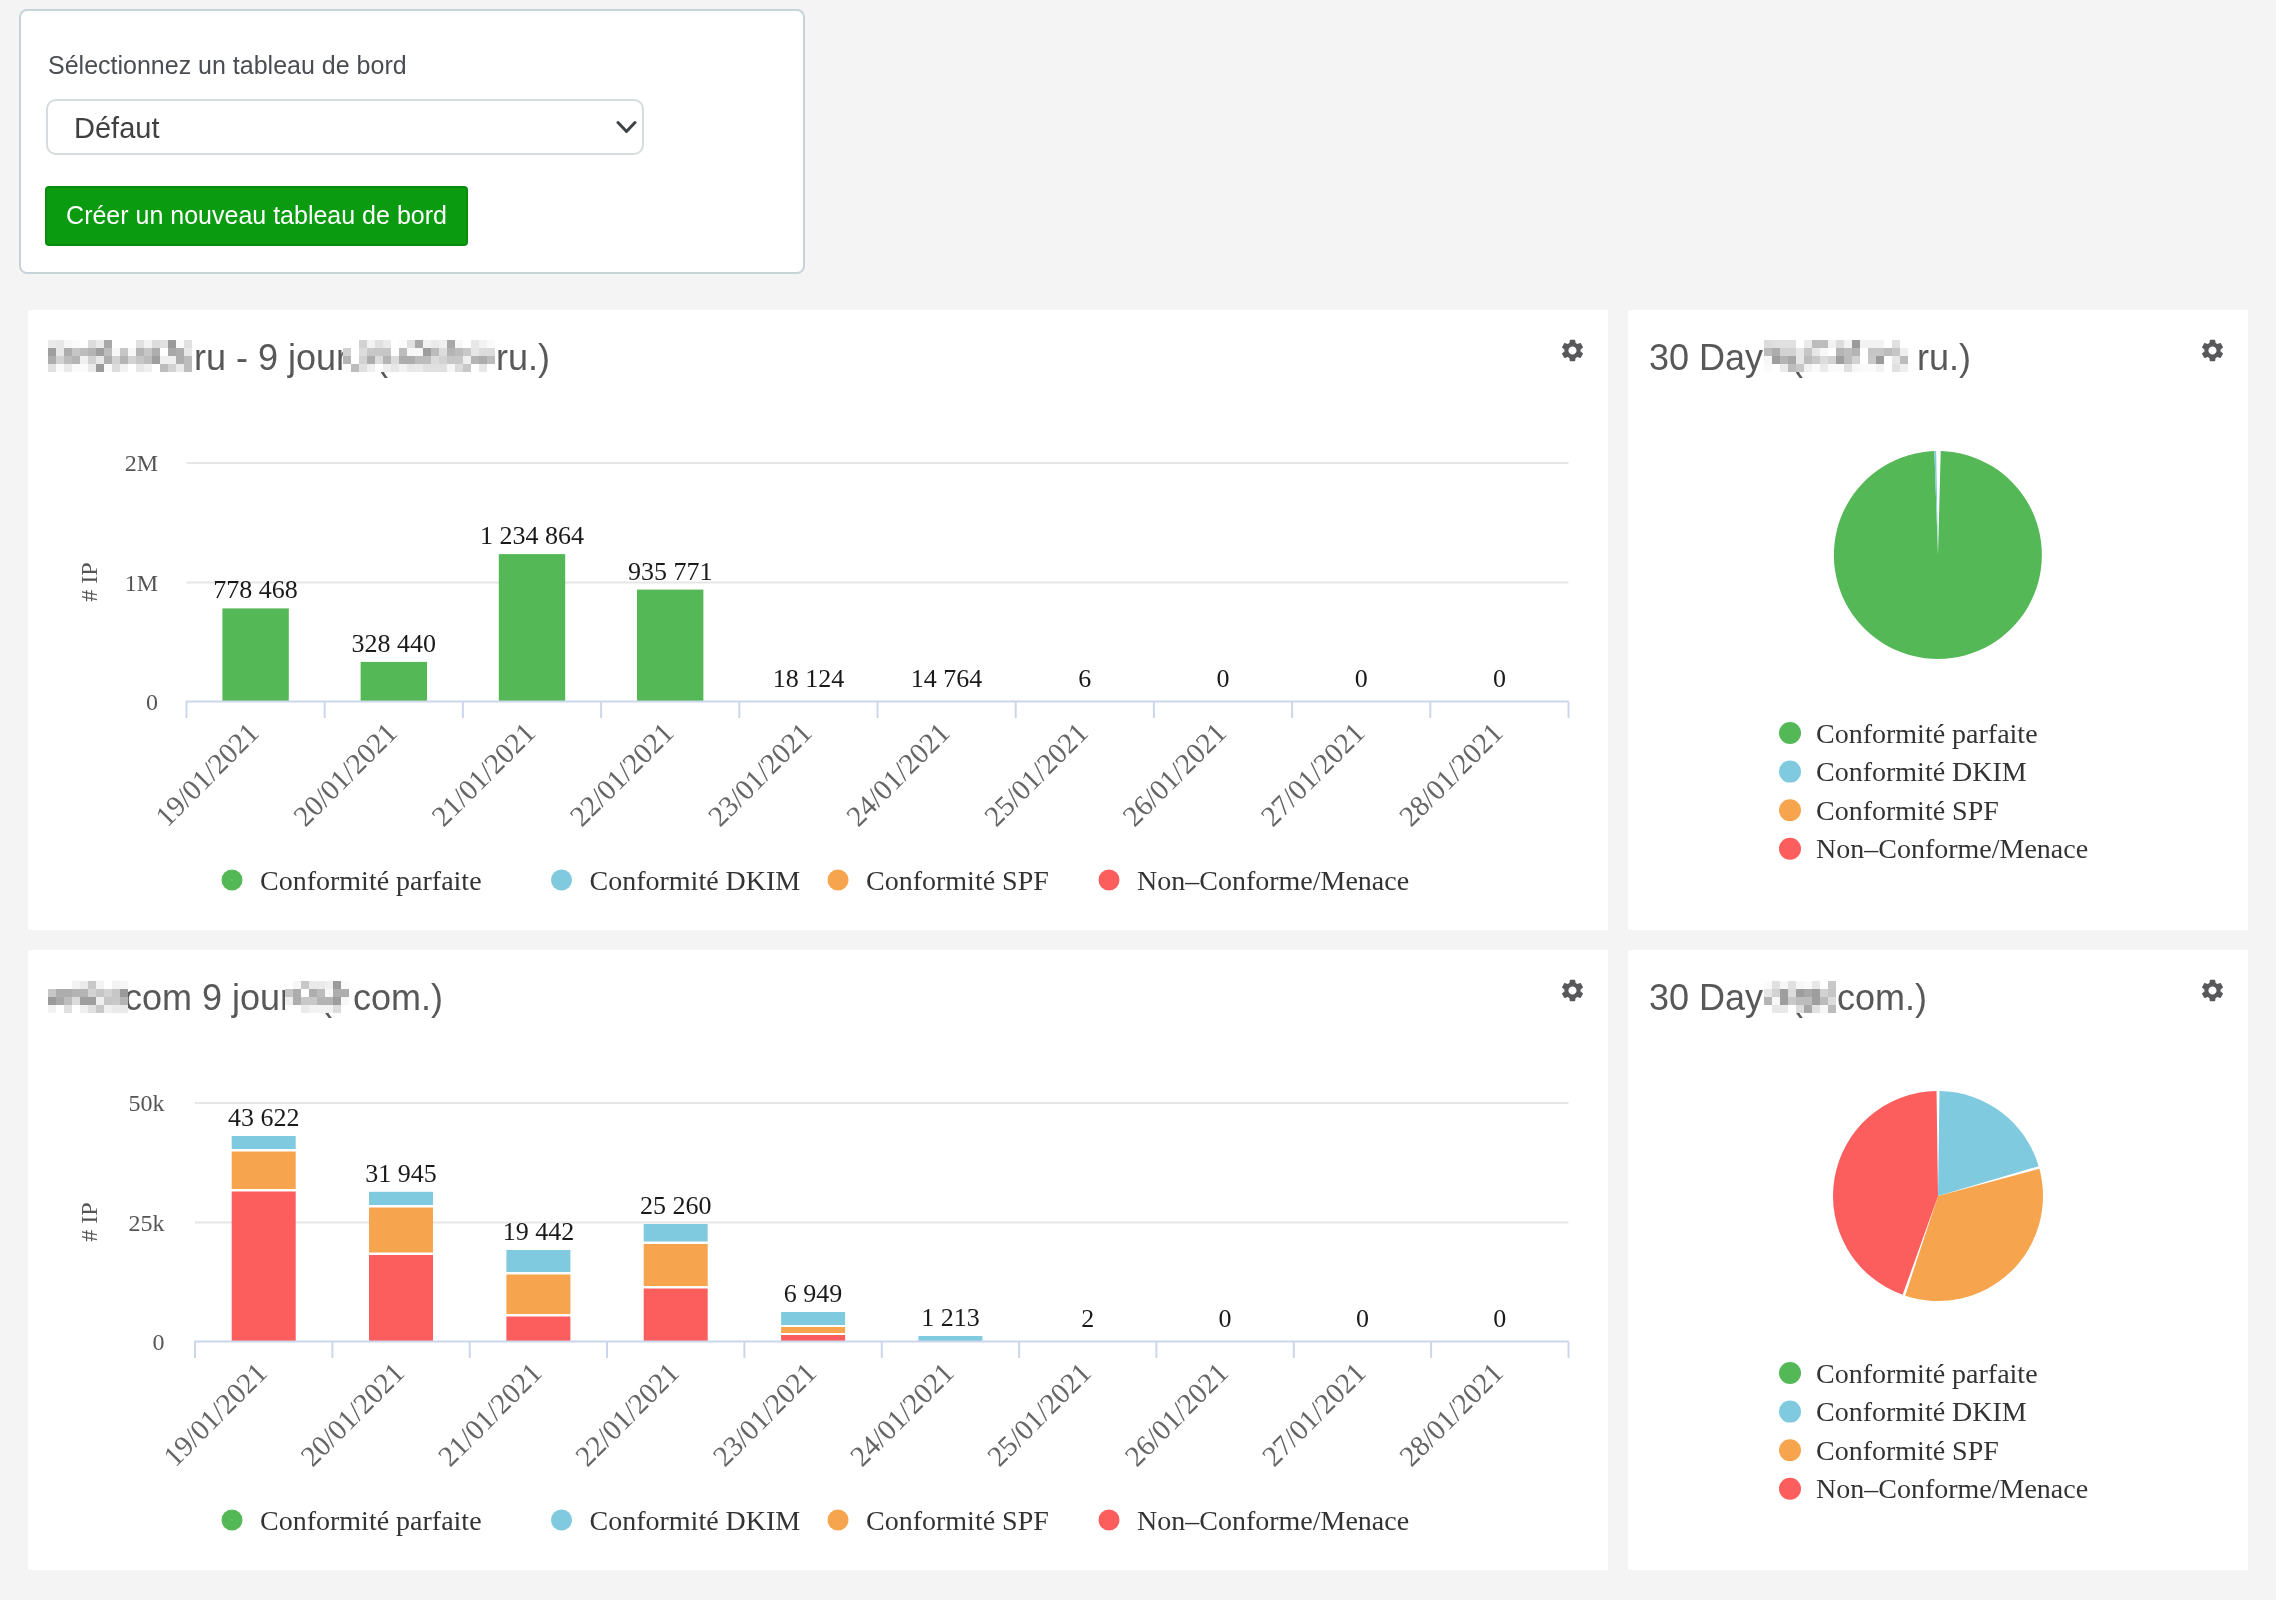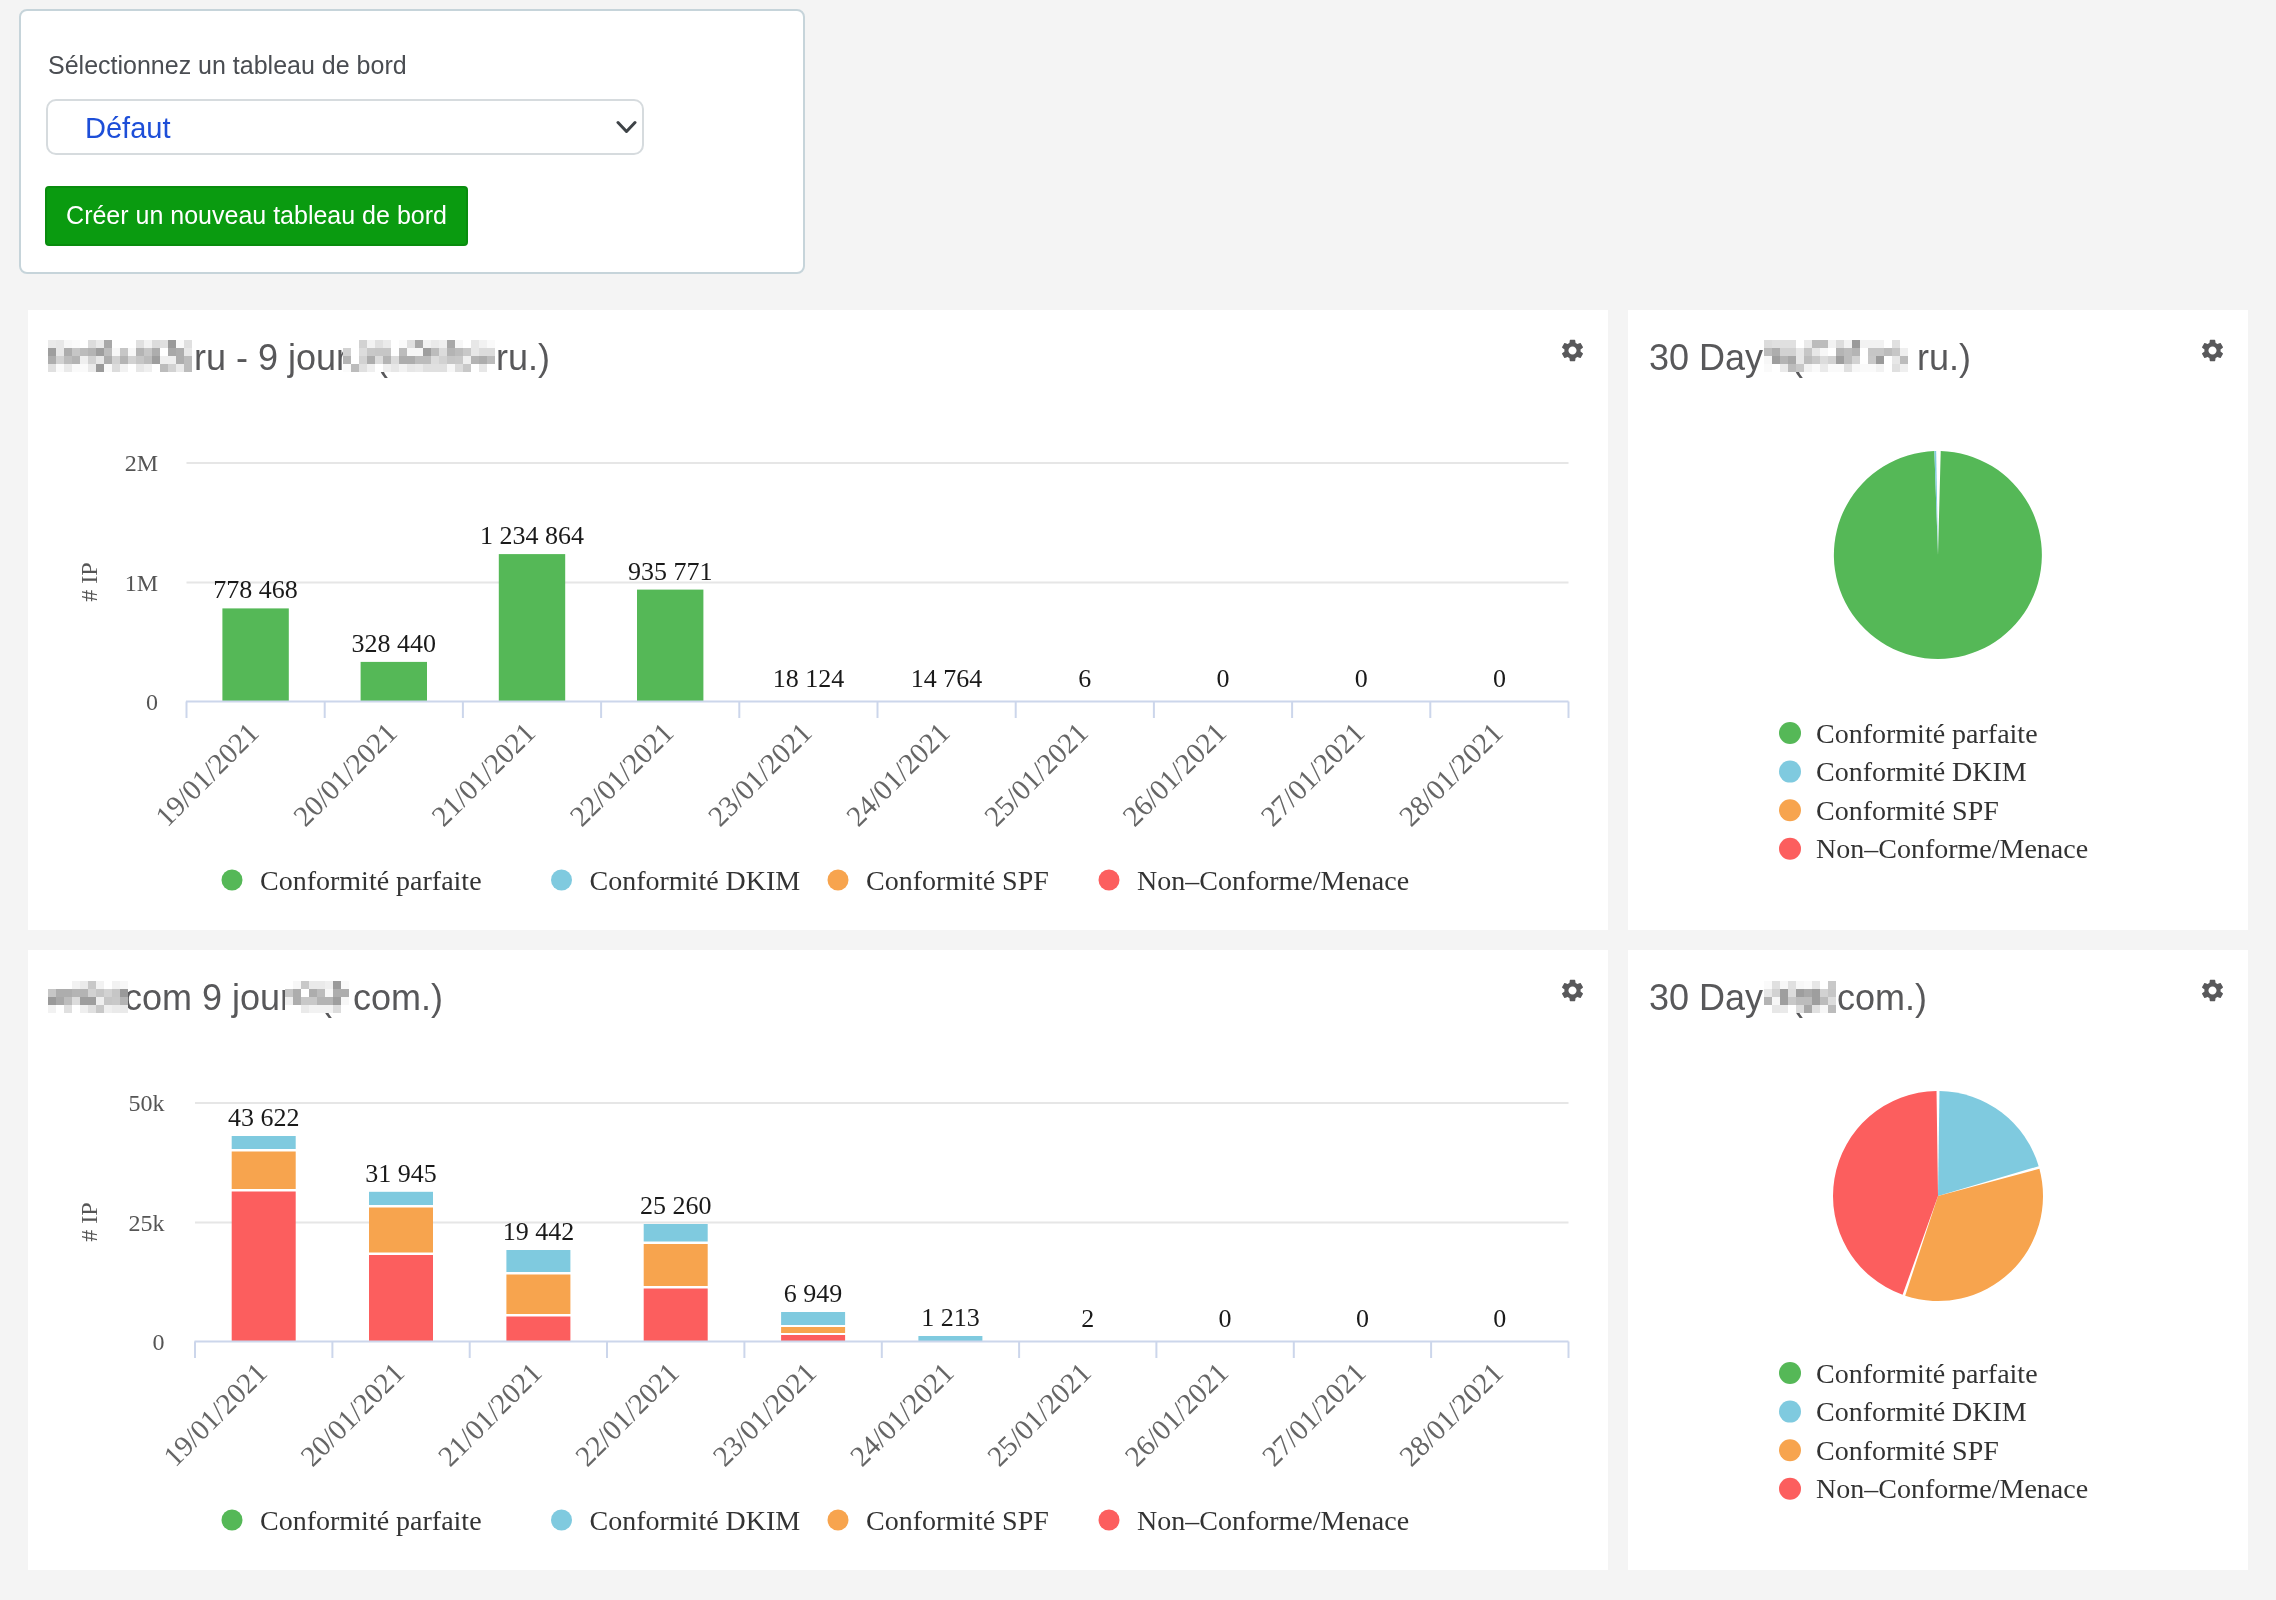--- a/index.html
+++ b/index.html
@@ -2,21 +2,21 @@
 <html><head><meta charset="utf-8"><style>
 * { margin:0; padding:0; box-sizing:border-box; }
 html,body { width:2276px; height:1600px; background:#f4f4f4; font-family:"Liberation Sans", sans-serif; }
 .card { position:absolute; background:#ffffff; }
 .title { position:absolute; font-size:36px; color:#58585a; white-space:pre; }
 </style></head>
 <body>
 <div style="position:absolute;left:19px;top:9px;width:786px;height:265px;background:#fff;border:2px solid #c6d4da;border-radius:8px;"></div>
 <div style="position:absolute;left:48px;top:51px;font-size:25px;color:#4a4d52;">Sélectionnez un tableau de bord</div>
 <div style="position:absolute;left:46px;top:99px;width:598px;height:56px;background:#fff;border:2px solid #d6dbde;border-radius:10px;"></div>
-<div style="position:absolute;left:85px;top:112px;font-size:29px;color:#1d4ed8;text-align:right;">Défaut</div>
+<div style="position:absolute;left:74px;top:112px;font-size:29px;color:#404040;text-align:right;">Défaut</div>
 <svg style="position:absolute;left:616px;top:120px" width="21" height="15" viewBox="0 0 21 15">
     <path d="M2 2.5 L10.5 11.5 L19 2.5" fill="none" stroke="#3e4347" stroke-width="3" stroke-linecap="round" stroke-linejoin="round"></path>
   </svg>
 <div style="position:absolute;left:45px;top:186px;width:423px;height:60px;background:#0a9b10;border:2px solid #098c0e;border-radius:4px;"></div>
 <div style="position:absolute;left:45px;top:186px;width:423px;height:60px;line-height:58px;text-align:center;font-size:25px;color:#fff;white-space:nowrap;border-radius:27px;">Créer un nouveau tableau de bord</div>
 
 <div class="card" style="left:28px;top:310px;width:1580px;height:620px;">
   <div class="title" style="left:166px;top:27px;">ru - 9 jours (</div>
   <div class="title" style="left:468px;top:27px;">ru.)</div>
   <svg style="position:absolute;left:0;top:0" width="1580" height="620">

